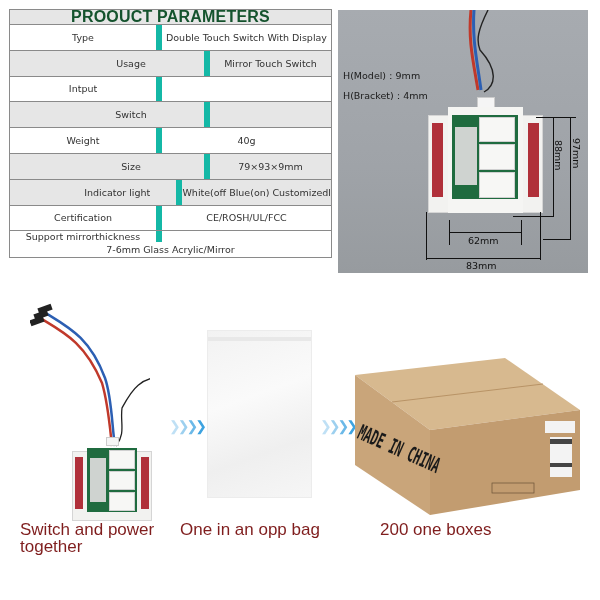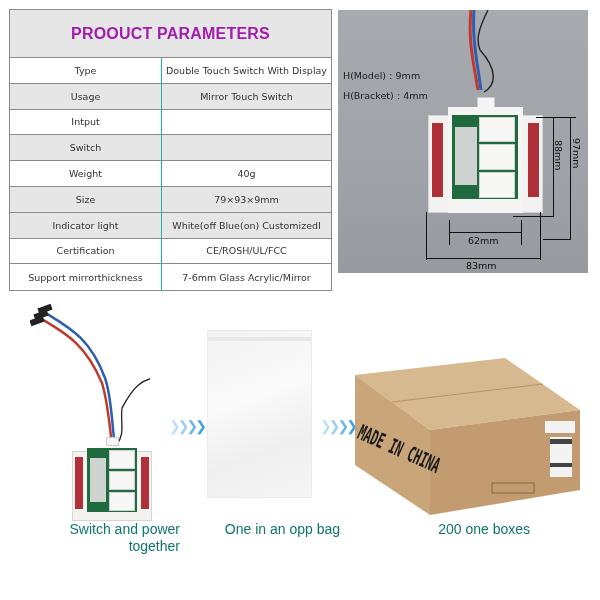--- a/index.html
+++ b/index.html
@@ -6,33 +6,33 @@
     html, body { width: 600px; height: 600px; background: #ffffff; overflow: hidden; }
     body { position: relative; font-family: "DejaVu Sans", "Liberation Sans", sans-serif; color: #222; }
 
     
     .param-table {
       position: absolute; left: 9px; top: 9px; width: 323px;
       border: 1px solid #8a8a8a;
       border-collapse: collapse;
     }
     .param-table .header {
-      height: 48px; background: #e6e6e6; border-bottom: 1px solid #8a8a8a;
+      height: 15px; background: #e6e6e6; border-bottom: 1px solid #8a8a8a;
       display: flex; align-items: center; justify-content: center;
-      font-family: "Liberation Sans", sans-serif; font-weight: bold; font-size: 16px; color: #a21caf;
+      font-family: "Liberation Sans", sans-serif; font-weight: bold; font-size: 16px; color: #14532d;
       letter-spacing: 0.2px;
     }
     .param-row { display: flex; height: 25.8px; border-bottom: 1px solid #8a8a8a; }
-    .param-row:last-child { border-bottom: none; }
-    .param-row.alt { background: #e6e6e6; }
+    .param-row:last-child { border-bottom: none; flex-direction: column; }
+    .param-row.alt { background: #e6e6e6; padding-left: 48px; }
     .param-row .k, .param-row .v {
       display: flex; align-items: center; justify-content: center;
       font-size: 9.5px; color: #333; white-space: nowrap;
     }
-    .param-row .k { width: 152px; border-right: 1px solid #14b8a6; }
+    .param-row .k { width: 152px; border-right: 6px solid #14b8a6; }
     .param-row .v { flex: 1; }
 
     
     .photo-panel {
       position: absolute; left: 338px; top: 10px; width: 250px; height: 263px;
       background: linear-gradient(180deg, #a7abb0 0%, #9fa3a8 60%, #979b9f 100%);
       overflow: hidden;
     }
     .photo-panel .hlabel {
       position: absolute; left: 5px; font-size: 9.5px; color: #1a1a1a;
@@ -44,22 +44,22 @@
     .dev { position: absolute; }
     .dev .body { position: absolute; background: #f2f2f0; border: 1px solid #d5d5d5; }
     .dev .tape { position: absolute; background: #b0303a; }
     .dev .green { position: absolute; background: #1f6b3f; }
     .dev .disp { position: absolute; background: #cfd3d0; }
     .dev .key { position: absolute; background: #f7f7f5; border: 1px solid #d0d0d0; }
     .dev .conn { position: absolute; background: #f5f5f5; border: 1px solid #ccc; }
 
     
     .step-label {
-      position: absolute; text-align: right; font-family: "Liberation Sans", sans-serif;
-      font-size: 14px; color: #0f766e; line-height: 17px;
+      position: absolute; text-align: left; font-family: "Liberation Sans", sans-serif;
+      font-size: 17px; color: #7f1d1d; line-height: 17px;
     }
     .chev { position: absolute; font-size: 14px; letter-spacing: -3px; font-weight: bold; }
     .chev span:nth-child(1) { color: #bfe0f5; }
     .chev span:nth-child(2) { color: #9dd0ef; }
     .chev span:nth-child(3) { color: #6cb9e8; }
     .chev span:nth-child(4) { color: #3ea3e0; }
 
     .bag {
       position: absolute; left: 207px; top: 330px; width: 105px; height: 168px;
       background: linear-gradient(160deg, #f2f2f2 0%, #fafafa 40%, #efefef 70%, #f6f6f6 100%);

